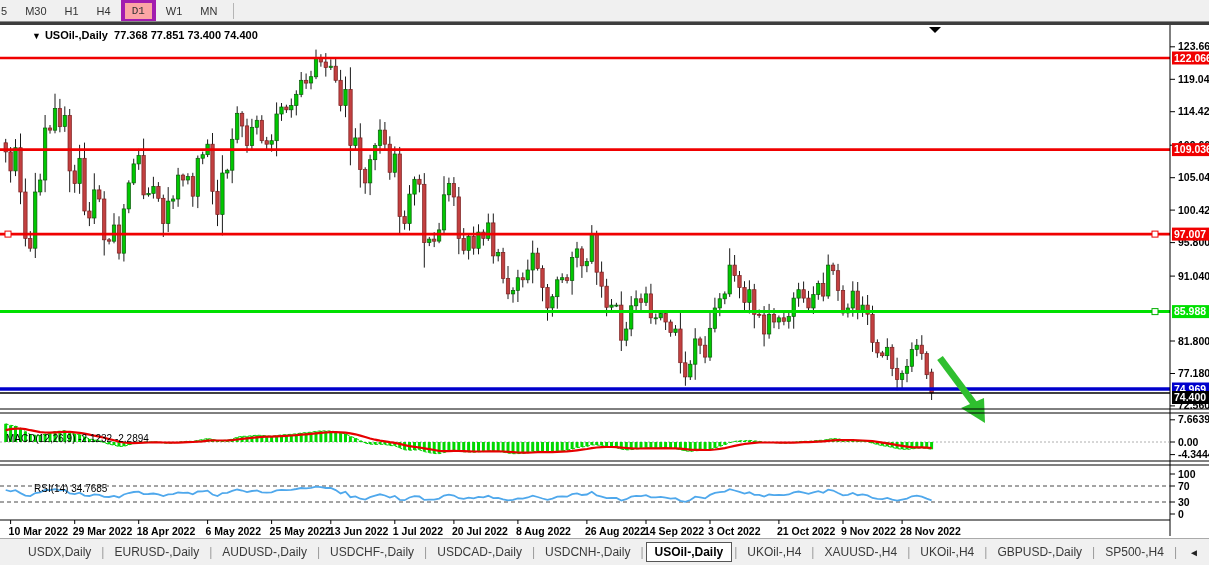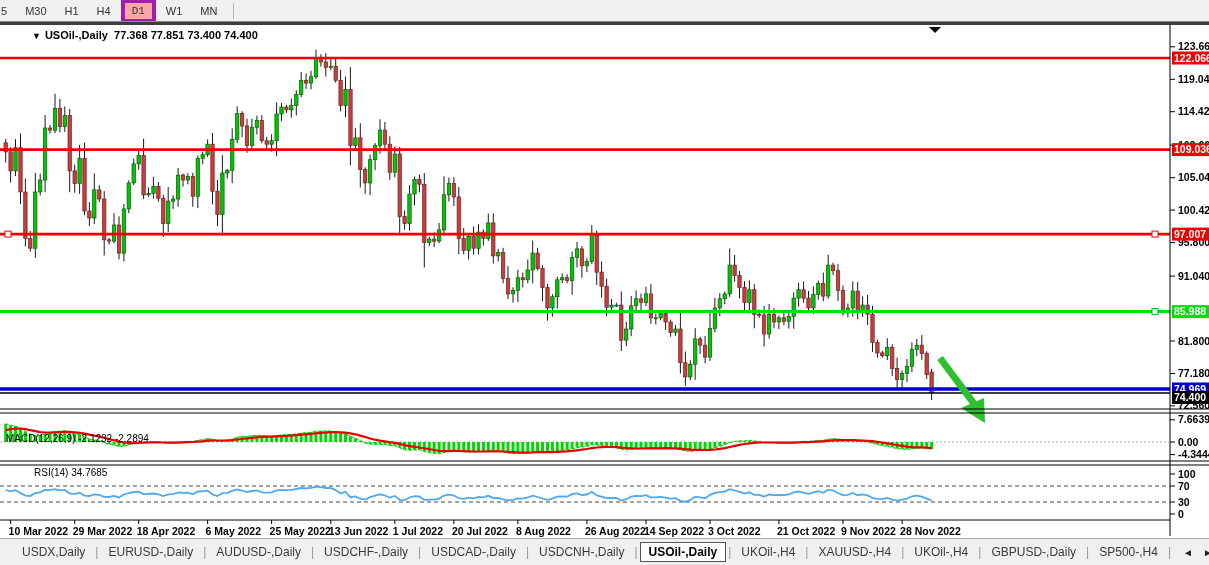--- a/index.html
+++ b/index.html
@@ -12,25 +12,25 @@
   .tf-btn.active{background:#fca5a5;border:4px solid #a21caf;font-family:Liberation Mono, monospace;}
   .tf-cut{margin-left:-7px;}
   .tf-sep{width:1px;height:16px;background:#b5b5b5;margin-left:6px;}
   #top-band{position:absolute;left:0;top:21px;width:1209px;height:4px;background:#3d3d3d;border-top:1px solid #8a8a8a;}
   
   #chart-window{position:absolute;left:0;top:25px;width:1209px;height:513px;background:#fff;}
   #chart-svg{position:absolute;left:0;top:0;}
   #chart-title{position:absolute;left:8px;top:4px;font-size:11px;font-weight:bold;color:#000;margin-left:24px;}
   #chart-title .tri{font-size:9px;margin-right:4px;}
   #macd-label{position:absolute;left:6px;top:408px;font-size:10px;color:#000;}
-  #rsi-label{position:absolute;left:6px;top:442px;font-size:10px;color:#000;padding-left:28px;}
+  #rsi-label{position:absolute;left:6px;top:458px;font-size:10px;color:#000;padding-left:28px;}
   
   #tab-bar{position:absolute;left:0;top:538px;width:1209px;height:27px;background:#f0f0f0;
            border-top:1px solid #aaa;display:flex;align-items:center;font-size:12px;color:#3a3a3a;
-           padding-left:14px;box-sizing:border-box;}
+           padding-left:20px;box-sizing:border-box;}
   .tab{padding:2px 8px;white-space:nowrap;cursor:default;}
   .tab.active{background:#fff;border:1px solid #555;font-weight:bold;color:#000;}
   .tab-sep{color:#999;padding:0 2px;}
   #tab-scroll{margin-left:auto;display:flex;align-items:center;gap:10px;padding-right:8px;}
   .scroll-arrow{font-size:10px;color:#222;cursor:default;}
 </style>
 </head>
 <body>
 
 <div id="app">

